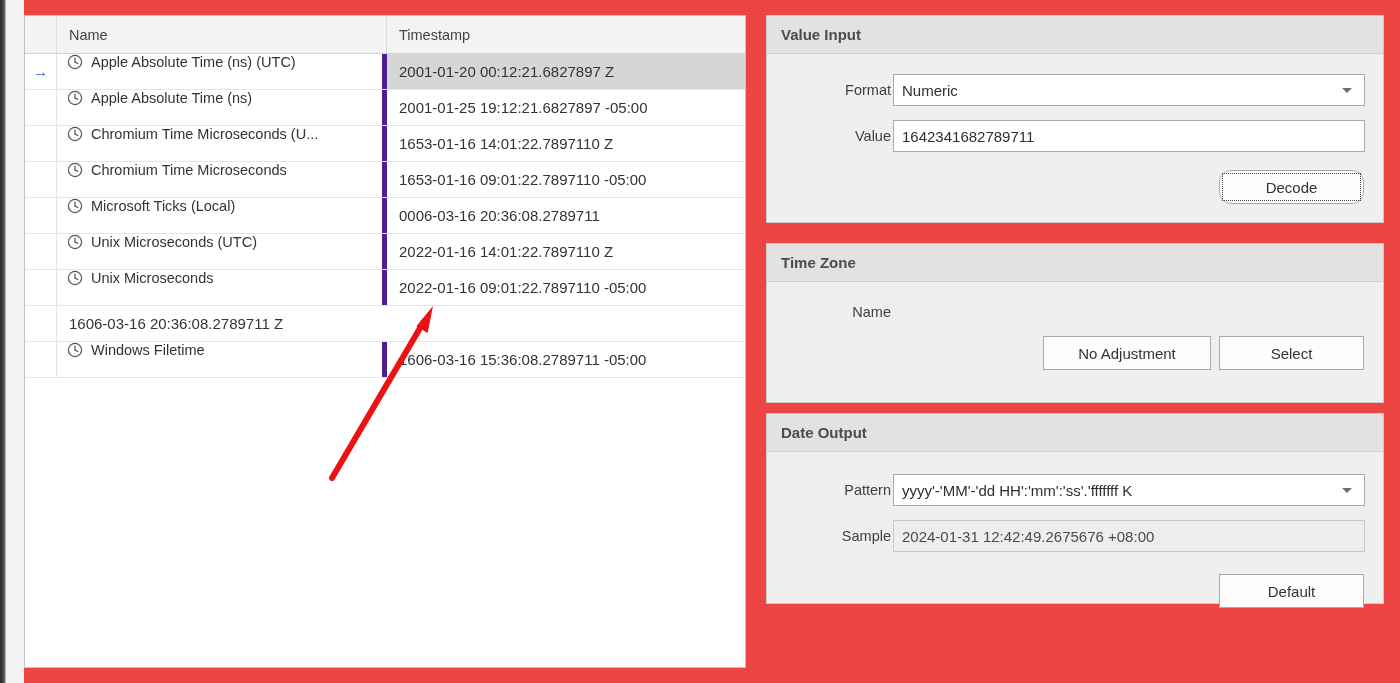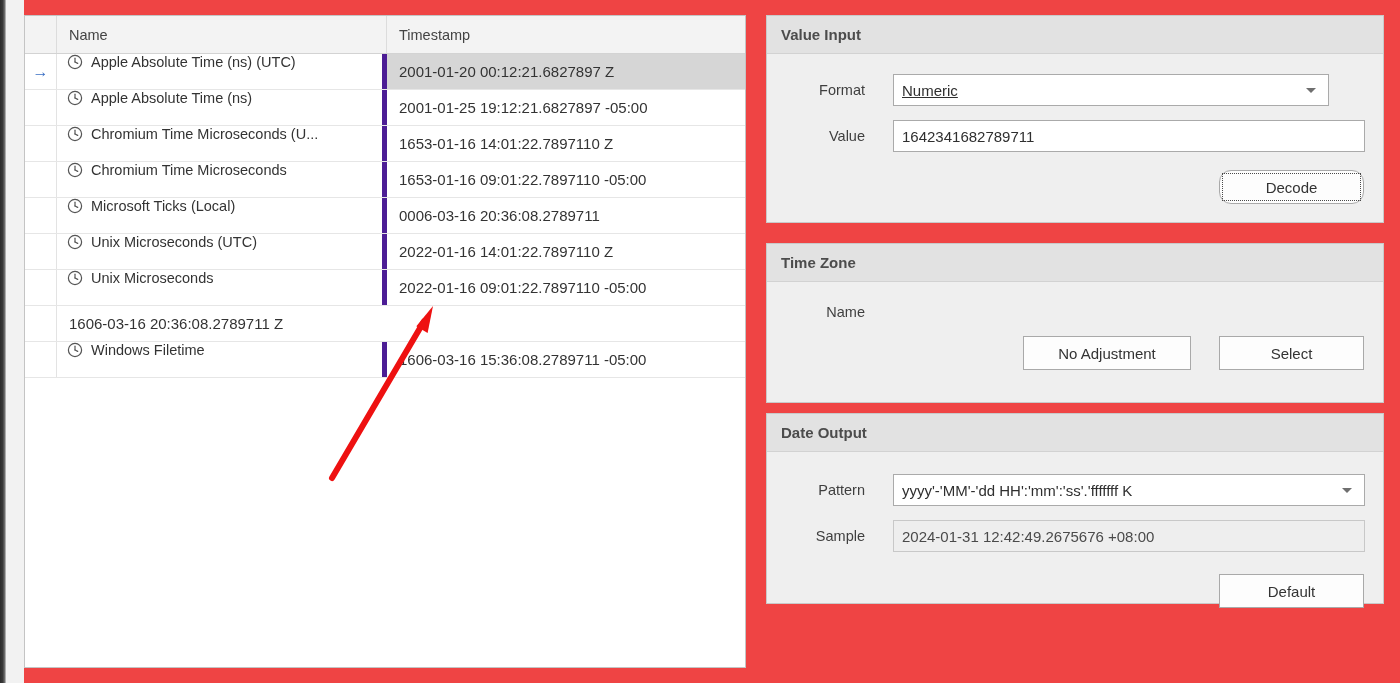--- a/index.html
+++ b/index.html
@@ -120,21 +120,21 @@
   }
   .group-body { position: relative; padding: 0; }
 
   .field-row {
     display: flex; align-items: center;
     margin: 0 0 0 0;
   }
   .field-label {
     width: 126px;
     text-align: right;
-    padding-right: 28px;
+    padding-right: 2px;
     font-size: 14.5px;
     color: #3f3f3f;
   }
   .ctl {
     height: 32px;
     display: flex; align-items: center;
     padding: 0 8px;
     font-size: 15px;
     color: #2f2f2f;
     white-space: nowrap;
@@ -324,21 +324,21 @@
         </div>
       </div>
   </div>
 
   <div class="group" style="top:15px; height:208px;">
     <div class="group-title">Value Input</div>
     <div class="group-body">
 
       <div class="field-row" style="margin-top:20px;">
         <div class="field-label">Format</div>
-        <div class="ctl combo" style="width:436px;text-decoration:underline;">
+        <div class="ctl combo" style="width:472px;">
           <span>Numeric</span>
           <span class="caret"></span>
         </div>
       </div>
 
       <div class="field-row" style="margin-top:14px;">
         <div class="field-label">Value</div>
         <div class="ctl textbox" style="width:472px;">1642341682789711</div>
       </div>
 
@@ -350,21 +350,21 @@
   </div>
 
   <div class="group" style="top:243px; height:160px;">
     <div class="group-title">Time Zone</div>
     <div class="group-body">
 
       <div class="field-row" style="margin-top:22px;">
         <div class="field-label">Name</div>
       </div>
 
-      <div style="display:flex; justify-content:flex-end; gap:28px; padding-right:19px; margin-top:16px;">
+      <div style="display:flex; justify-content:flex-end; gap:8px; padding-right:19px; margin-top:16px;">
         <div class="btn" style="width:168px;">No Adjustment</div>
         <div class="btn" style="width:145px;">Select</div>
       </div>
 
     </div>
   </div>
 
   <div class="group" style="top:413px; height:191px;">
     <div class="group-title">Date Output</div>
     <div class="group-body">

